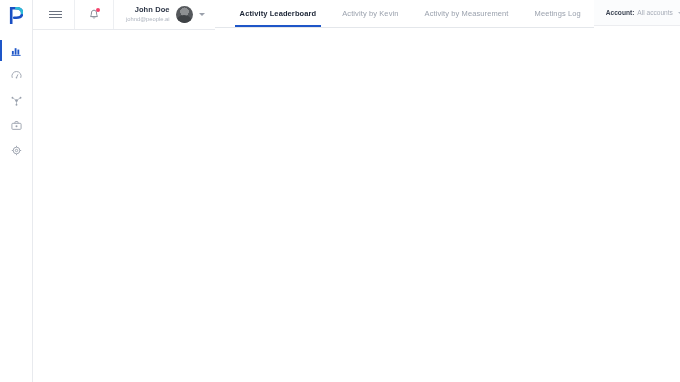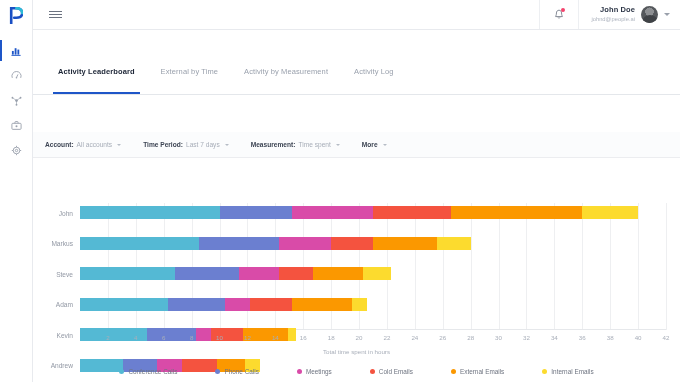--- a/index.html
+++ b/index.html
@@ -26,21 +26,21 @@
     display: flex; align-items: center; justify-content: center;
     position: relative;
   }
   .rail-item.active::before {
     content: ""; position: absolute; left: 0; top: 2px; bottom: 2px;
     width: 2px; background: #1e56c8;
   }
   .rail-item svg { display: block; }
 
   
-  .main { flex: 1 1 auto; display: flex; flex-direction: column; min-width: 0; gap: 37px; }
+  .main { flex: 1 1 auto; display: flex; flex-direction: row; min-width: 0; }
 
   
   .topbar {
     height: 30px; background: #ffffff;
     border-bottom: 1px solid #e8eaee;
     display: flex; align-items: center; justify-content: space-between;
   }
   .hamburger { padding: 0 12px 0 16px; display: flex; flex-direction: column; gap: 2px; cursor: pointer; }
   .hamburger span { display: block; width: 13px; height: 1px; background: #6b7280; }
   .topbar-right { display: flex; align-items: center; height: 100%; }
@@ -66,21 +66,21 @@
     width: 15px; height: 12px; border-radius: 50% 50% 0 0; background: #3f4246;
   }
   .caret { width: 0; height: 0; border-left: 3px solid transparent; border-right: 3px solid transparent; border-top: 3px solid #9aa0ab; }
 
   
   .tabs {
     height: 28px; background: #ffffff; border-bottom: 1px solid #e4e7eb;
     display: flex; align-items: stretch; padding-left: 12px; gap: 0;
   }
   .tab {
-    display: flex; padding: 0 13px;
+    display: flex; align-items: center; padding: 0 13px;
     font-size: 7.5px; color: #9aa1ad; letter-spacing: .1px;
     position: relative; white-space: nowrap; cursor: pointer;
   }
   .tab.active { color: #1b2435; font-weight: bold; }
   .tab.active::after {
     content: ""; position: absolute; left: 8px; right: 8px; bottom: 0; height: 2px; background: #1e56c8;
   }
 
   
   .filters {
@@ -223,27 +223,27 @@
           <div class="caret"></div>
         </div>
       </div>
     </div>
 
     <div class="tabs">
       <div class="tab active">
           <span>Activity Leaderboard</span>
         </div>
       <div class="tab">
-          <span>External by Time</span>
+          <span>Activity by Kevin</span>
         </div>
       <div class="tab">
           <span>Activity by Measurement</span>
         </div>
       <div class="tab">
-          <span>Activity Log</span>
+          <span>Meetings Log</span>
         </div>
     </div>
 
     <div class="filters">
       <div class="filter">
         <span class="filter-label">Account:</span>
         <span class="filter-value">All accounts</span>
         <span class="filter-caret"></span>
       </div>
       <div class="filter">

